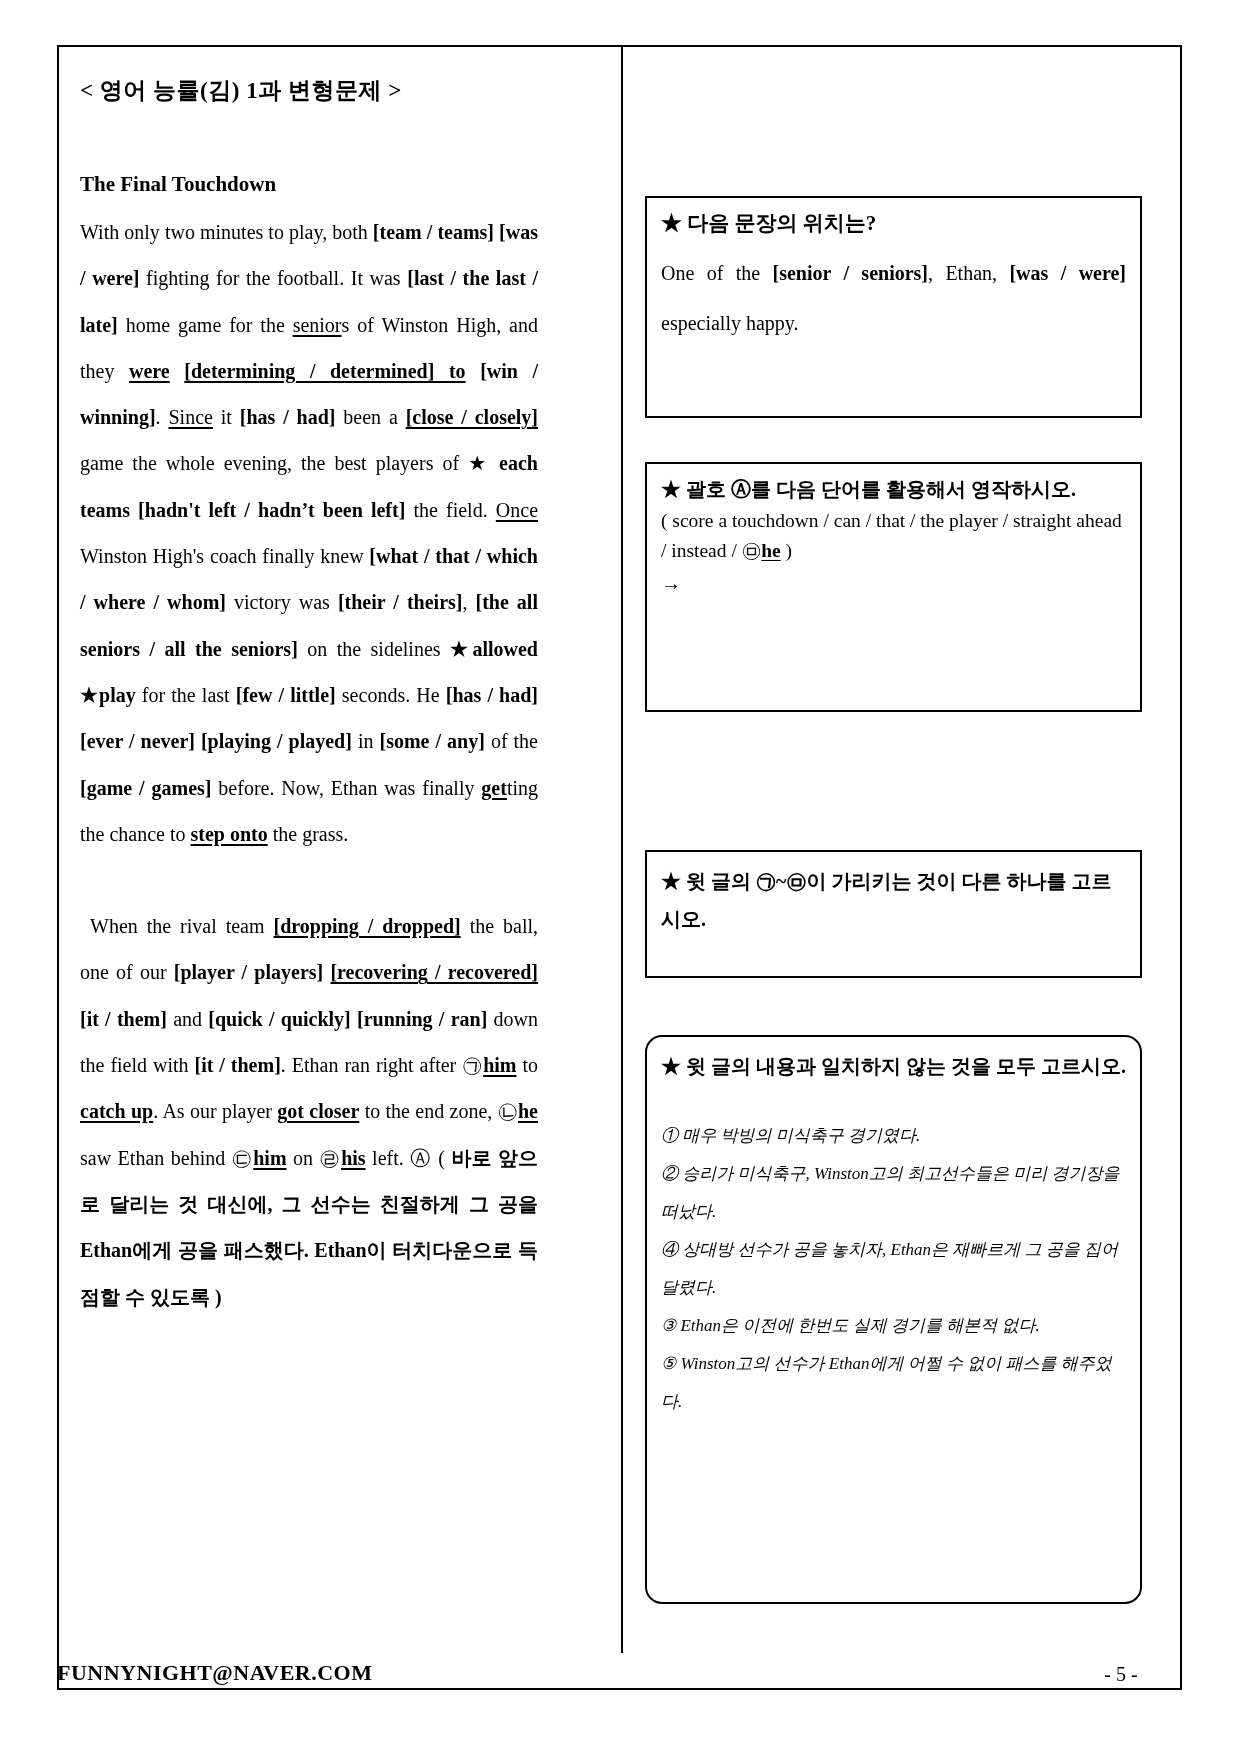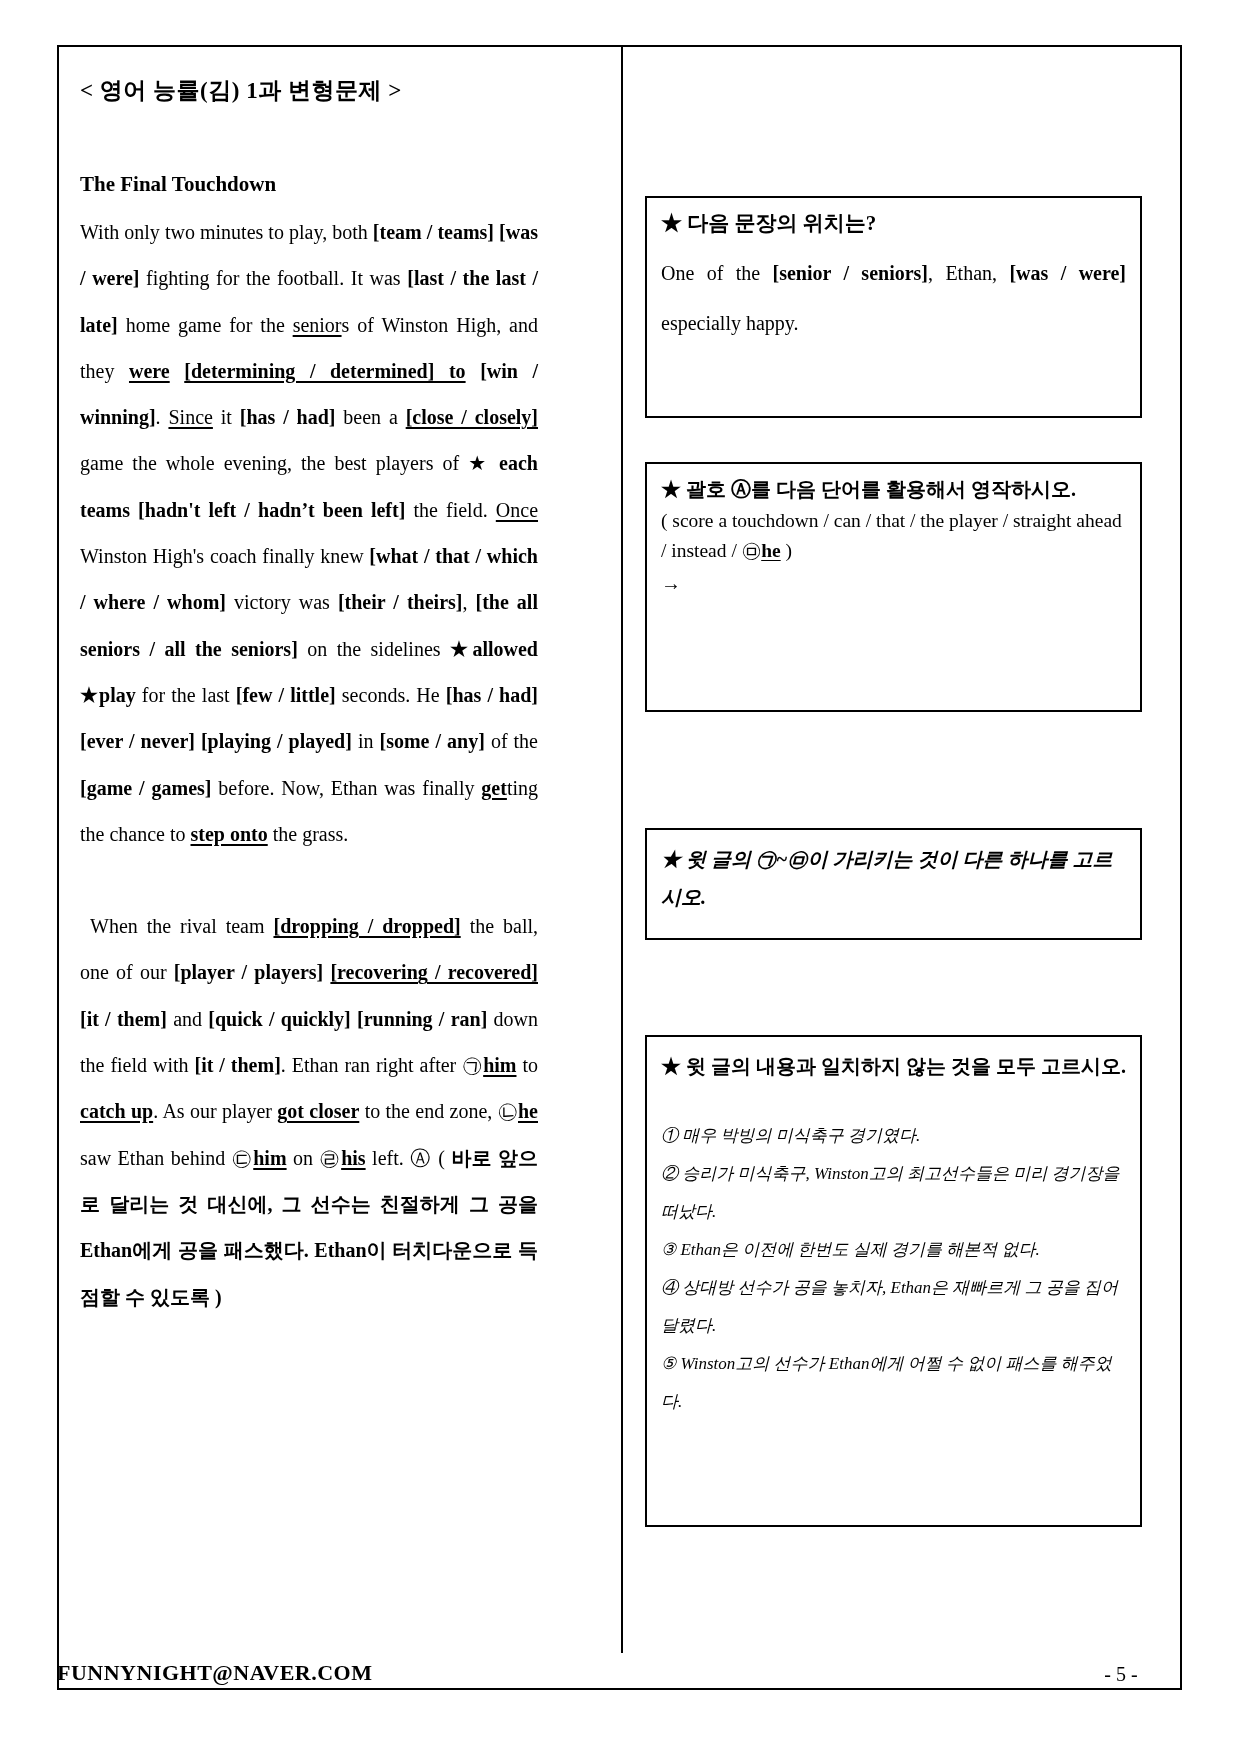--- a/index.html
+++ b/index.html
@@ -27,23 +27,23 @@
     position:absolute;left:645px;width:497px;border:2px solid #000;
     box-sizing:border-box;padding:10px 14px;background:#fff;
   }
   .qtitle{font-size:20px;font-weight:bold;line-height:30px;}
   .qbox1{top:196px;height:222px;}
   .qbox1 .qtitle{font-size:21px;}
   .qbody1{margin:10px 0 0;font-size:20px;line-height:50px;text-align:justify;}
   .qbox2{top:462px;height:250px;}
   .qline{font-size:19.5px;line-height:30px;margin-top:2px;}
   .qarrow{font-size:20px;line-height:30px;margin-top:2px;}
-  .qbox3{top:828px;height:112px;font-style:italic;}
+  .qbox3{top:850px;height:128px;}
   .qbox3 .qtitle{line-height:38px;}
-  .qbox4{top:1035px;height:492px;}
+  .qbox4{top:1035px;height:569px;border-radius:17px;}
   .qbox4 .qtitle{line-height:38px;}
   .qitems{margin-top:32px;}
   .qitem{font-size:17px;line-height:38px;font-style:italic;}
   .footer-email{
     position:absolute;left:57px;top:1660px;width:1125px;text-align:left;
     font-size:22px;font-weight:bold;letter-spacing:.5px;
   }
   .footer-page{
     position:absolute;left:1056px;top:1663px;width:130px;text-align:center;font-size:20px;
   }
@@ -76,22 +76,22 @@
 
   <div class="qbox qbox3">
     <div class="qtitle">★ 윗 글의 ㉠~㉤이 가리키는 것이 다른 하나를 고르시오.</div>
   </div>
 
   <div class="qbox qbox4">
     <div class="qtitle">★ 윗 글의 내용과 일치하지 않는 것을 모두 고르시오.</div>
     <div class="qitems">
       <div class="qitem">① 매우 박빙의 미식축구 경기였다.</div>
       <div class="qitem">② 승리가 미식축구, Winston고의 최고선수들은 미리 경기장을 떠났다.</div>
+      <div class="qitem">④ 상대방 선수가 공을 놓치자, Ethan은 재빠르게 그 공을 집어 달렸다.</div>
       <div class="qitem">③ Ethan은 이전에 한번도 실제 경기를 해본적 없다.</div>
-      <div class="qitem">④ 상대방 선수가 공을 놓치자, Ethan은 재빠르게 그 공을 집어 달렸다.</div>
       <div class="qitem">⑤ Winston고의 선수가 Ethan에게 어쩔 수 없이 패스를 해주었다.</div>
     </div>
   </div>
 
   <div class="footer-email">FUNNYNIGHT@NAVER.COM</div>
   <div class="footer-page">- 5 -</div>
 
 </div>
 
 </body></html>

